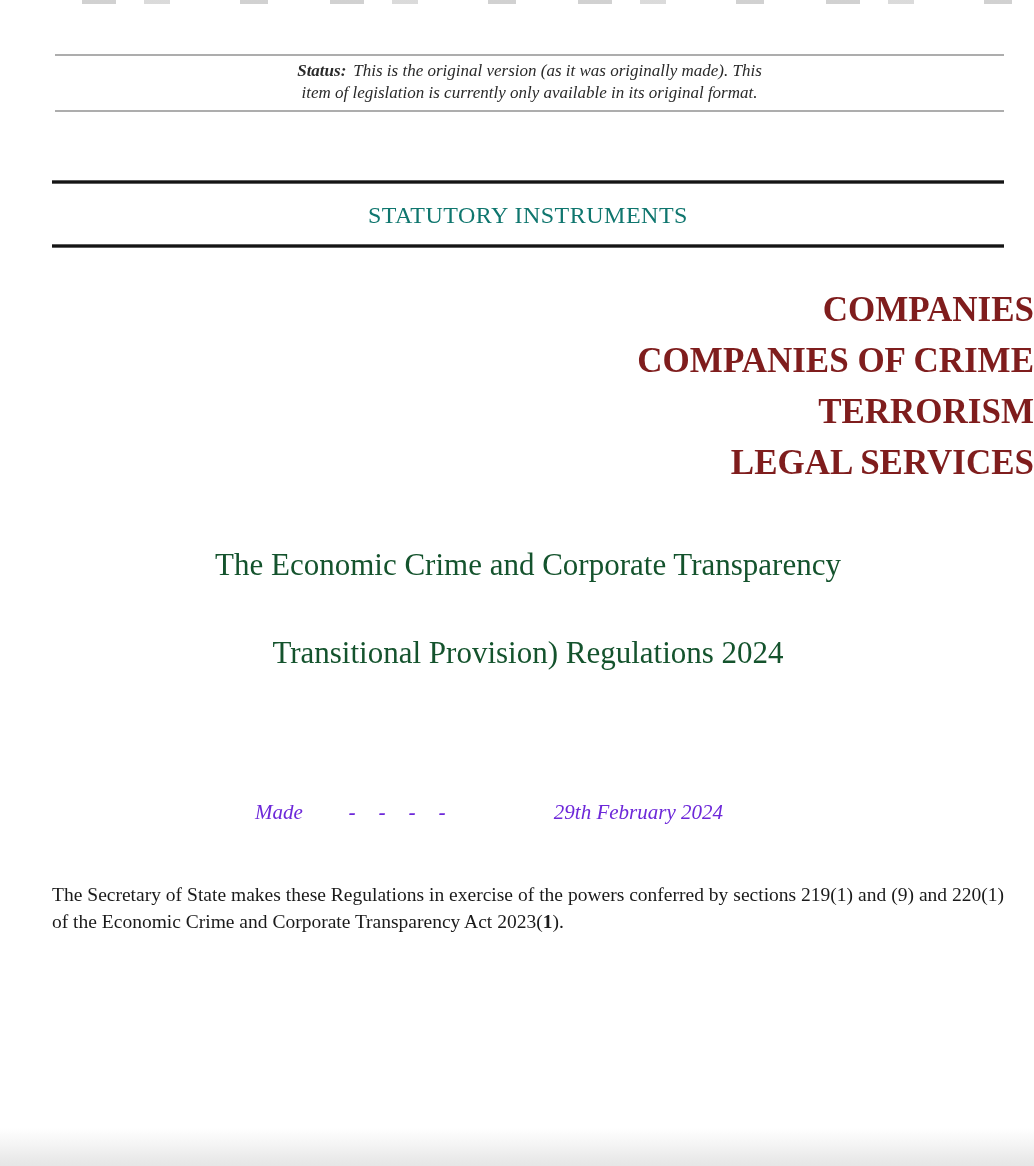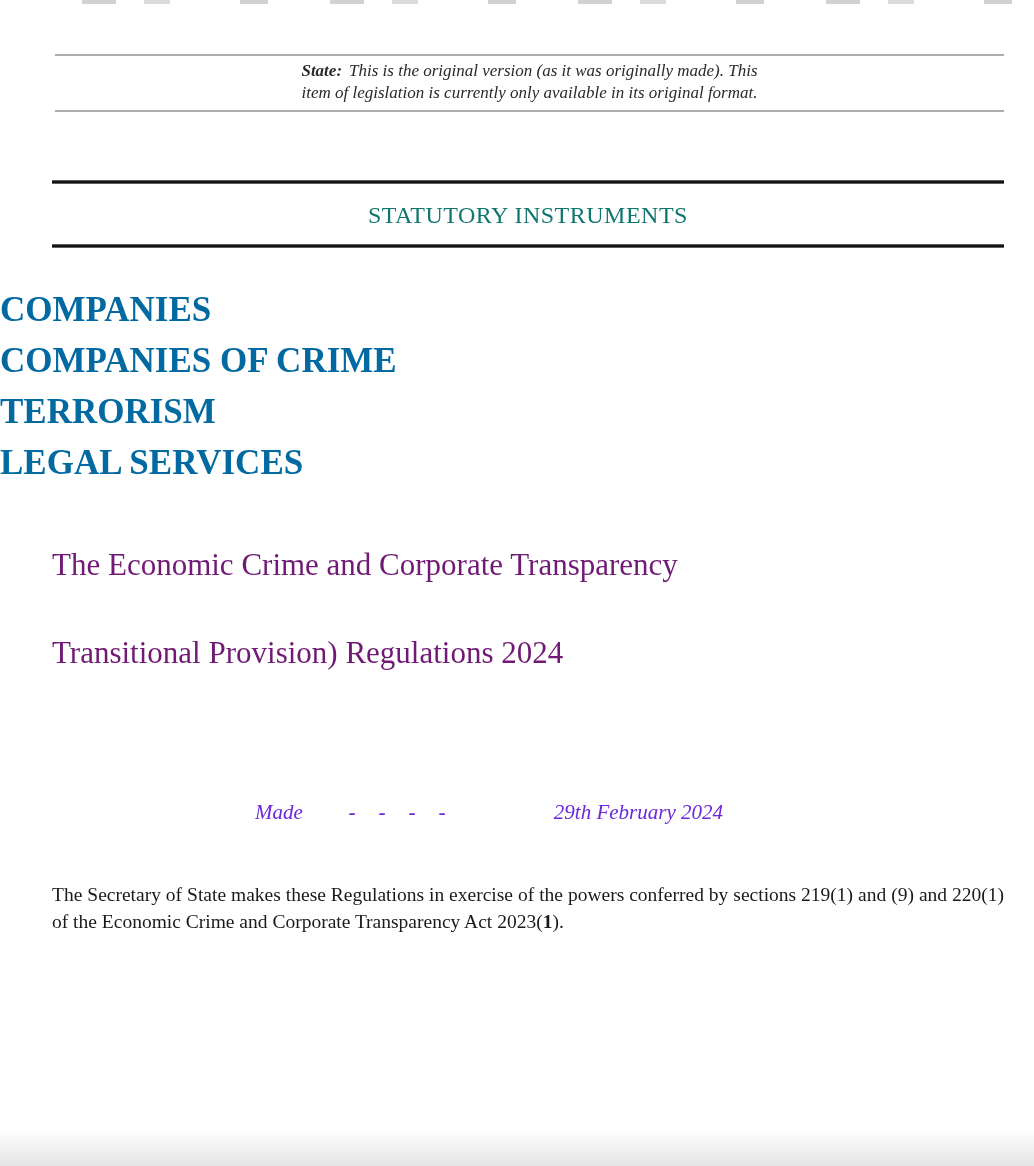--- a/index.html
+++ b/index.html
@@ -63,31 +63,32 @@
   .si-number {
     margin: 60px 30px 0 52px;
     text-align: center;
     font-size: 39px;
     font-weight: bold;
     line-height: 44px;
     color: #131313;
   }
   .subjects {
     margin-top: 36px;
-    text-align: left;
+    text-align: right;
     font-size: 35px;
     font-weight: bold;
     line-height: 51px;
-    color: #0369a1;
+    color: #7f1d1d;
   }
   .doc-title {
     margin: 55px 30px 0 52px;
+    text-align: center;
     font-size: 31px;
     line-height: 44px;
-    color: #701a75;
+    color: #14532d;
   }
   .made-row {
     margin-top: 124px;
     padding-left: 255px;
     display: flex;
     align-items: flex-end;
     font-style: italic;
     font-size: 21px;
     line-height: 26px;
     color: #6d28d9;
@@ -128,21 +129,21 @@
   }
 </style>
 </head>
 <body>
 
 <div class="page">
 
   <div class="top-cut"></div>
 
   <div class="status-box">
-    <span class="status-label">State:</span><span>This is the original version (as it was originally made). This</span><br>
+    <span class="status-label">Status:</span><span>This is the original version (as it was originally made). This</span><br>
     <span>item of legislation is currently only available in its original format.</span>
   </div>
 
   <div class="rule rule-top"></div>
 
   <div class="banner">STATUTORY INSTRUMENTS</div>
 
   <div class="rule rule-bottom"></div>
 
 

